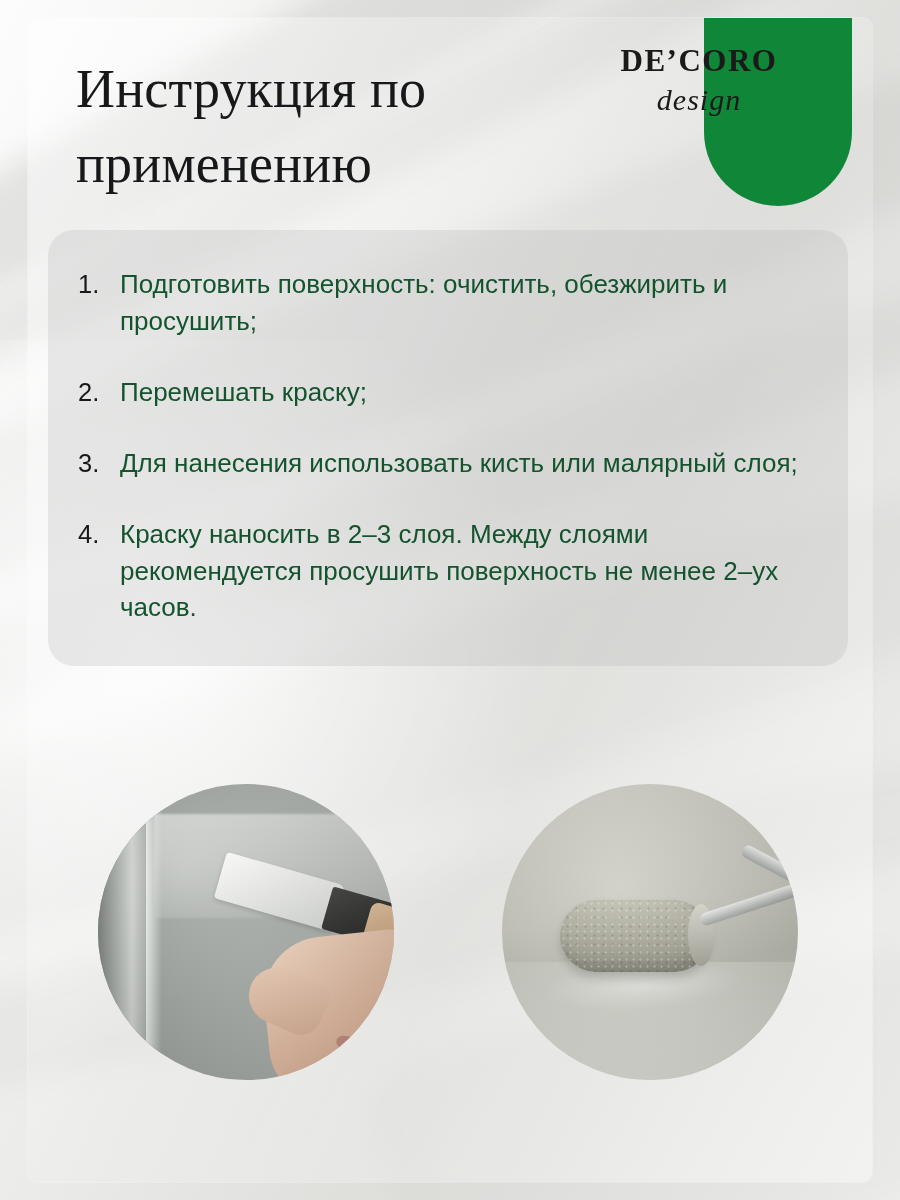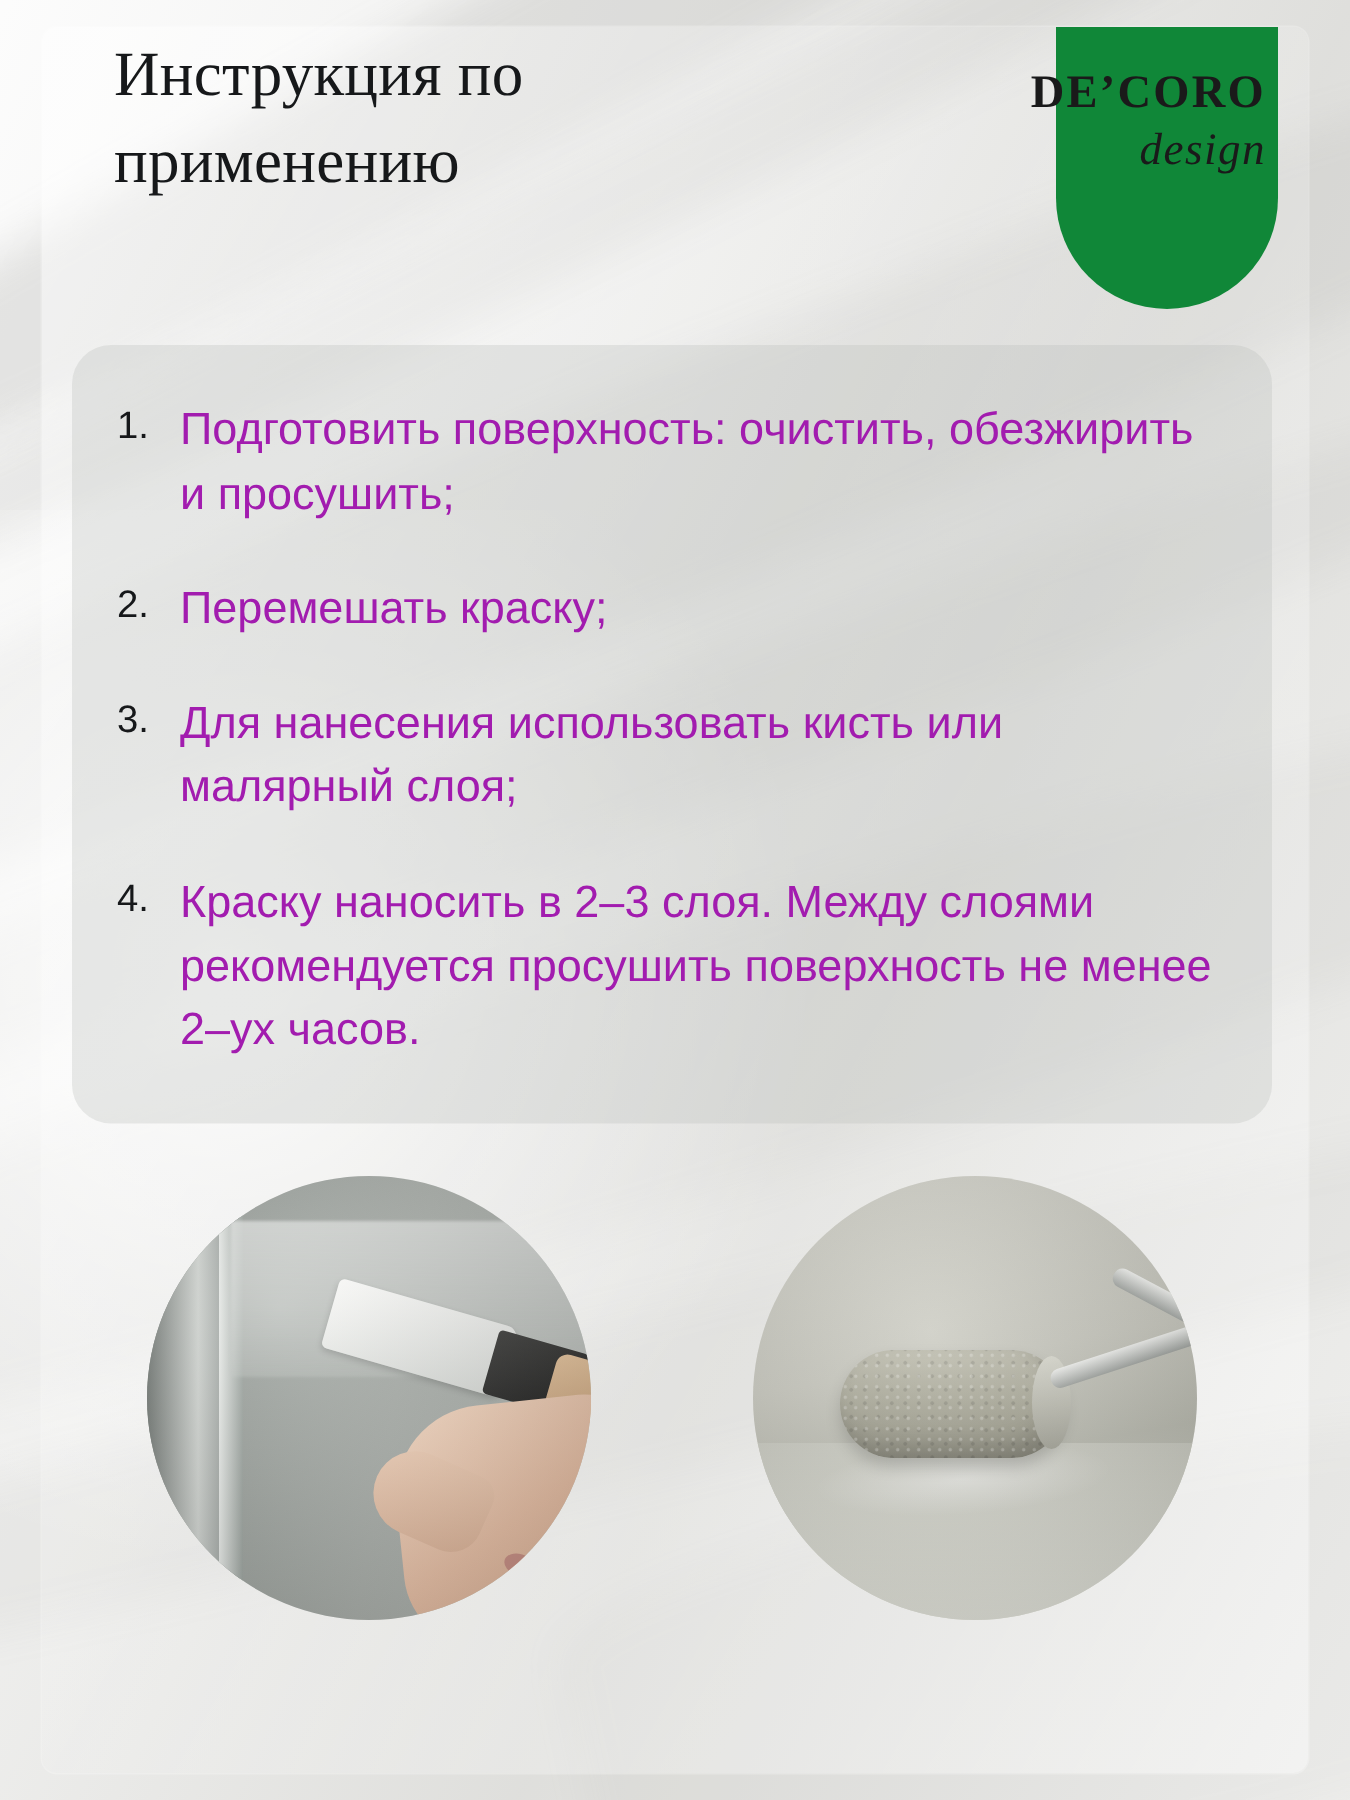--- a/index.html
+++ b/index.html
@@ -80,21 +80,21 @@
     background: #108738;
     border-radius: 0 0 74px 74px;
   }
 
   
   .logo {
     position: absolute;
     right: 56px;
     top: 44px;
     width: 290px;
-    text-align: right;
+    text-align: center;
     color: #1a1a1a;
     z-index: 4;
   }
   .logo-line1 {
     font-family: "Liberation Serif", serif;
     font-size: 31px;
     letter-spacing: 1.5px;
     font-weight: 700;
     line-height: 1.1;
   }
@@ -104,24 +104,24 @@
     font-style: italic;
     letter-spacing: 1px;
     margin-top: 6px;
     line-height: 1.05;
   }
 
   
   .title {
     position: absolute;
     left: 76px;
-    top: 22px;
+    top: 52px;
     width: 430px;
     font-family: "Liberation Serif", serif;
-    font-size: 42px;
+    font-size: 54px;
     line-height: 1.38;
     color: #16181a;
     letter-spacing: 0.2px;
     z-index: 3;
   }
 
   
   .steps-panel {
     position: absolute;
     left: 48px;
@@ -135,23 +135,23 @@
   }
   ol.steps {
     margin: 0;
     padding: 0 0 0 44px;
     list-style: none;
     counter-reset: stepnum;
   }
   ol.steps li {
     position: relative;
     counter-increment: stepnum;
-    font-size: 30px;
+    font-size: 26px;
     line-height: 1.42;
-    color: #a21caf;
+    color: #14532d;
     margin-bottom: 34px;
     padding-left: 4px;
   }
   ol.steps li:last-child { margin-bottom: 0; }
   ol.steps li::before {
     content: counter(stepnum) ".";
     position: absolute;
     left: -38px;
     top: 0;
     font-size: 25.5px;

